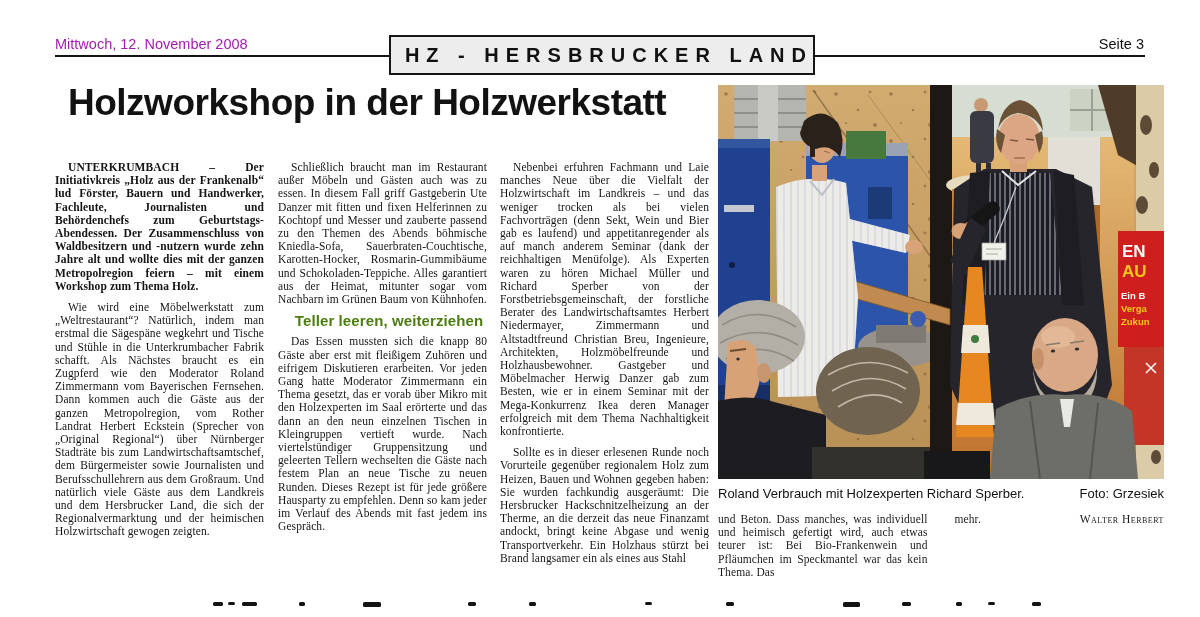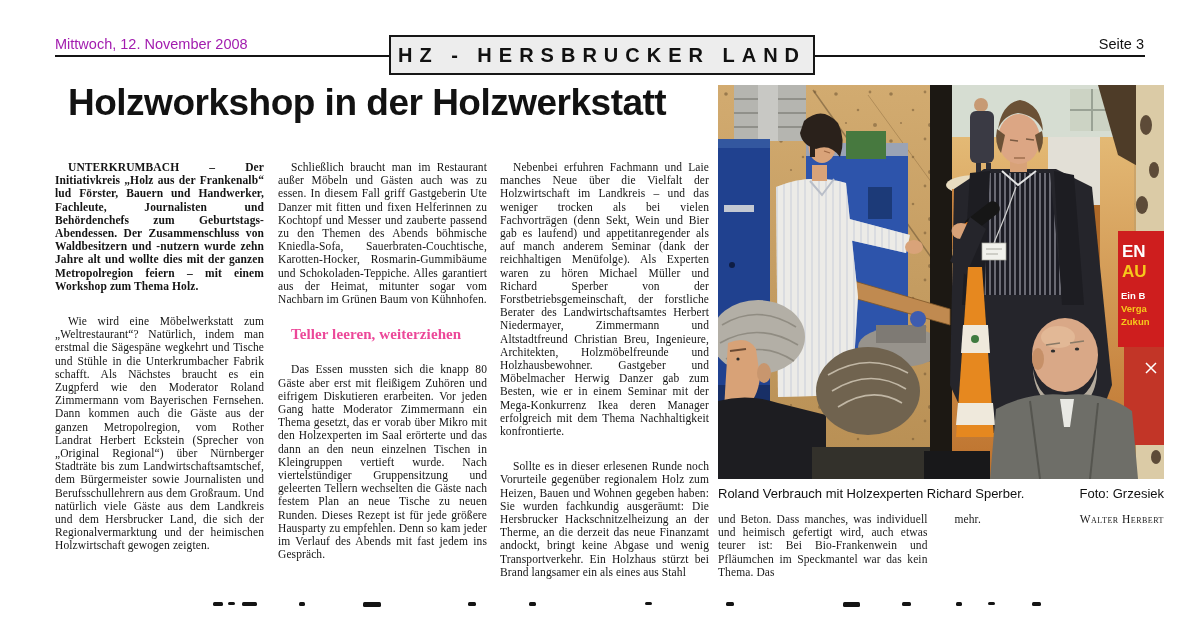--- a/index.html
+++ b/index.html
@@ -7,37 +7,37 @@
         font-family:"Liberation Serif",serif;color:#1a1a1a;}
   
   .mh-date{position:absolute;left:55px;top:36px;font-family:"Liberation Sans",sans-serif;
            font-size:14.5px;color:#a21caf;}
   .mh-page{position:absolute;right:56px;top:36px;font-family:"Liberation Sans",sans-serif;
            font-size:14.5px;color:#111;}
   .mh-rule{position:absolute;top:55px;height:2px;background:#141414;}
   .mh-rule.left{left:55px;width:334px;}
   .mh-rule.right{left:811px;width:334px;}
   .mh-box{position:absolute;left:389px;top:35px;width:422px;height:36px;background:#ededed;
-          border:2px solid #161616;display:flex;align-items:center;justify-content:center;}
+          border:2px solid #161616;display:flex;align-items:center;justify-content:flex-end;}
   .mh-title{font-family:"Liberation Sans",sans-serif;font-weight:bold;font-size:20px;
             letter-spacing:7px;color:#111;white-space:nowrap;}
   
   .headline{position:absolute;left:68px;top:84px;width:660px;font-family:"Liberation Sans",sans-serif;
             font-weight:bold;font-size:37px;line-height:1.05;letter-spacing:-0.5px;color:#121212;margin:0;}
   .subheadline{position:absolute;left:78px;top:131px;width:648px;font-family:"Liberation Sans",sans-serif;
             font-size:16.5px;color:#1a1a1a;margin:0;}
   
   .col{position:absolute;top:161px;width:209px;text-align:justify;font-size:11.5px;
        line-height:13.2px;letter-spacing:0.1px;color:#141414;}
   .col.c1{left:55px;}  .col.c2{left:278px;}  .col.c3{left:500px;}
   .col p{margin:0;text-indent:13px;}
-  .col p + p{margin-top:22px;}
+  .col p + p{margin-top:8px;}
   .col p.lead{font-weight:bold;}
-  .crosshead{font-family:Liberation Serif, serif;font-weight:bold;font-size:15px;
-             text-align:left;text-indent:0;margin:8px 0 4px 0;color:#ec4899;}
+  .crosshead{font-family:Liberation Sans, sans-serif;font-weight:bold;font-size:15px;
+             text-align:center;text-indent:0;margin:8px 0 4px 0;color:#4d7c0f;}
   
   .photo-wrap{position:absolute;left:718px;top:85px;width:446px;}
   .photo-wrap svg{display:block;width:446px;height:394px;}
   .caption-row{display:flex;justify-content:space-between;align-items:baseline;
                font-family:"Liberation Sans",sans-serif;font-size:13px;color:#111;margin-top:7px;}
   
   .subcols{position:absolute;left:718px;top:513px;width:446px;display:flex;gap:27px;}
   .subcol{width:214px;text-align:justify;font-size:11.5px;line-height:13.2px;letter-spacing:0.1px;}
   .subcol p{margin:0;}
   .byline-row{display:flex;justify-content:space-between;margin-top:0;}

